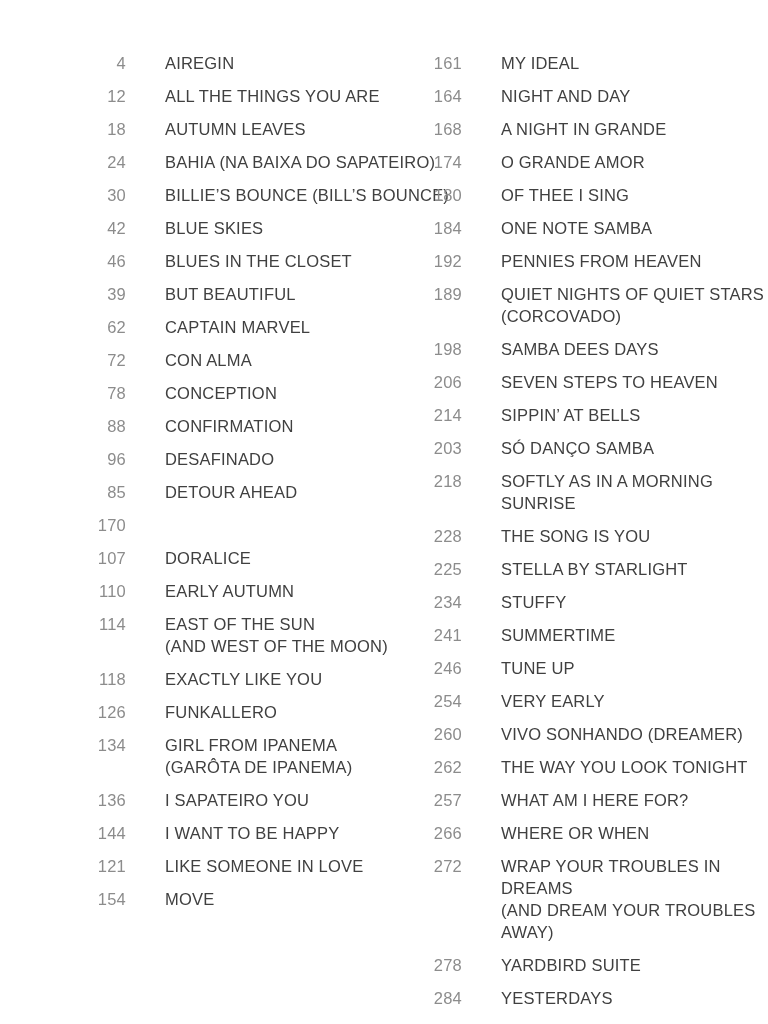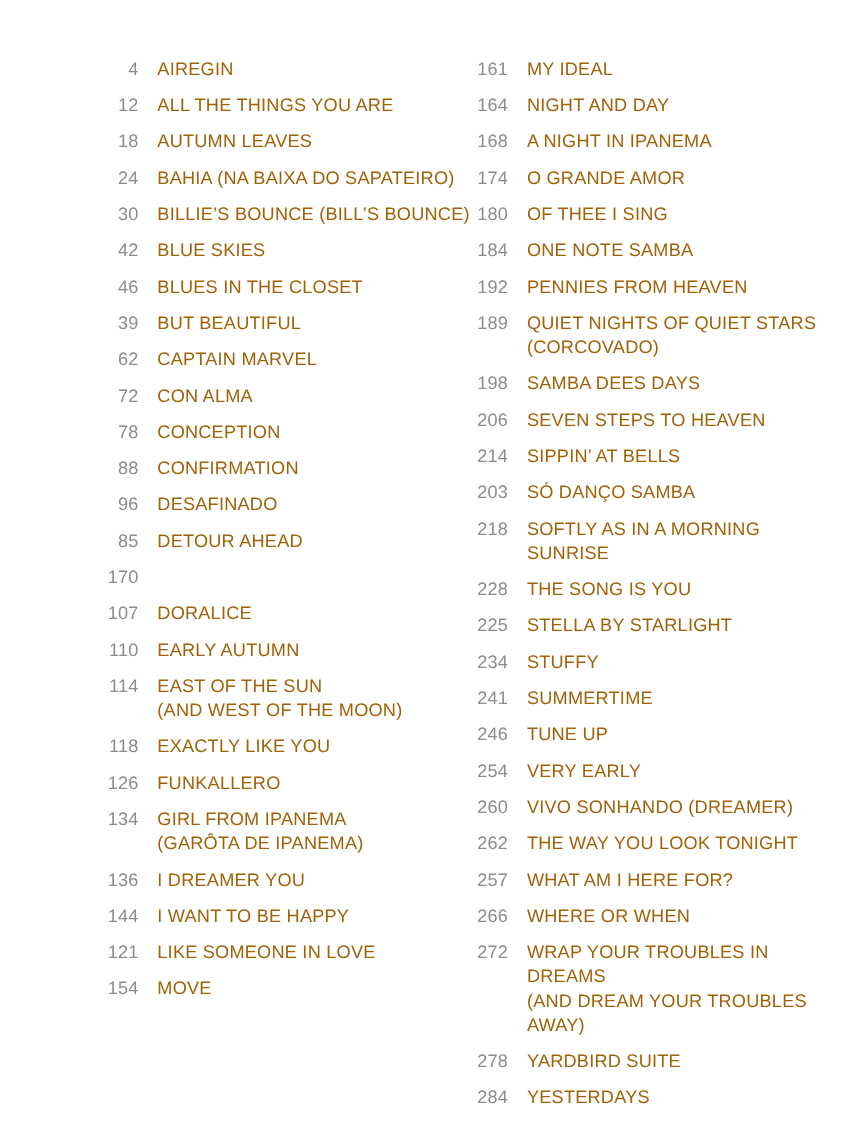--- a/index.html
+++ b/index.html
@@ -31,22 +31,22 @@
     line-height: 22px;
     letter-spacing: 0.2px;
   }
   .num {
     width: 42px;
     flex-shrink: 0;
     text-align: right;
     color: #8c8c8c;
   }
   .title {
-    margin-left: 17px;
-    color: #a16207;
+    margin-left: 39px;
+    color: #404040;
   }
 </style>
 </head>
 <body>
 
 <div class="page">
   <div class="col col-left" id="col-0">
       <div class="row">
         <span class="num">4</span>
         <span class="title">AIREGIN</span>
@@ -125,21 +125,21 @@
       <div class="row">
         <span class="num">126</span>
         <span class="title">FUNKALLERO</span>
       </div>
       <div class="row">
         <span class="num">134</span>
         <span class="title">GIRL FROM IPANEMA<br>(GARÔTA DE IPANEMA)</span>
       </div>
       <div class="row">
         <span class="num">136</span>
-        <span class="title">I DREAMER YOU</span>
+        <span class="title">I SAPATEIRO YOU</span>
       </div>
       <div class="row">
         <span class="num">144</span>
         <span class="title">I WANT TO BE HAPPY</span>
       </div>
       <div class="row">
         <span class="num">121</span>
         <span class="title">LIKE SOMEONE IN LOVE</span>
       </div>
       <div class="row">
@@ -151,21 +151,21 @@
       <div class="row">
         <span class="num">161</span>
         <span class="title">MY IDEAL</span>
       </div>
       <div class="row">
         <span class="num">164</span>
         <span class="title">NIGHT AND DAY</span>
       </div>
       <div class="row">
         <span class="num">168</span>
-        <span class="title">A NIGHT IN IPANEMA</span>
+        <span class="title">A NIGHT IN GRANDE</span>
       </div>
       <div class="row">
         <span class="num">174</span>
         <span class="title">O GRANDE AMOR</span>
       </div>
       <div class="row">
         <span class="num">180</span>
         <span class="title">OF THEE I SING</span>
       </div>
       <div class="row">

